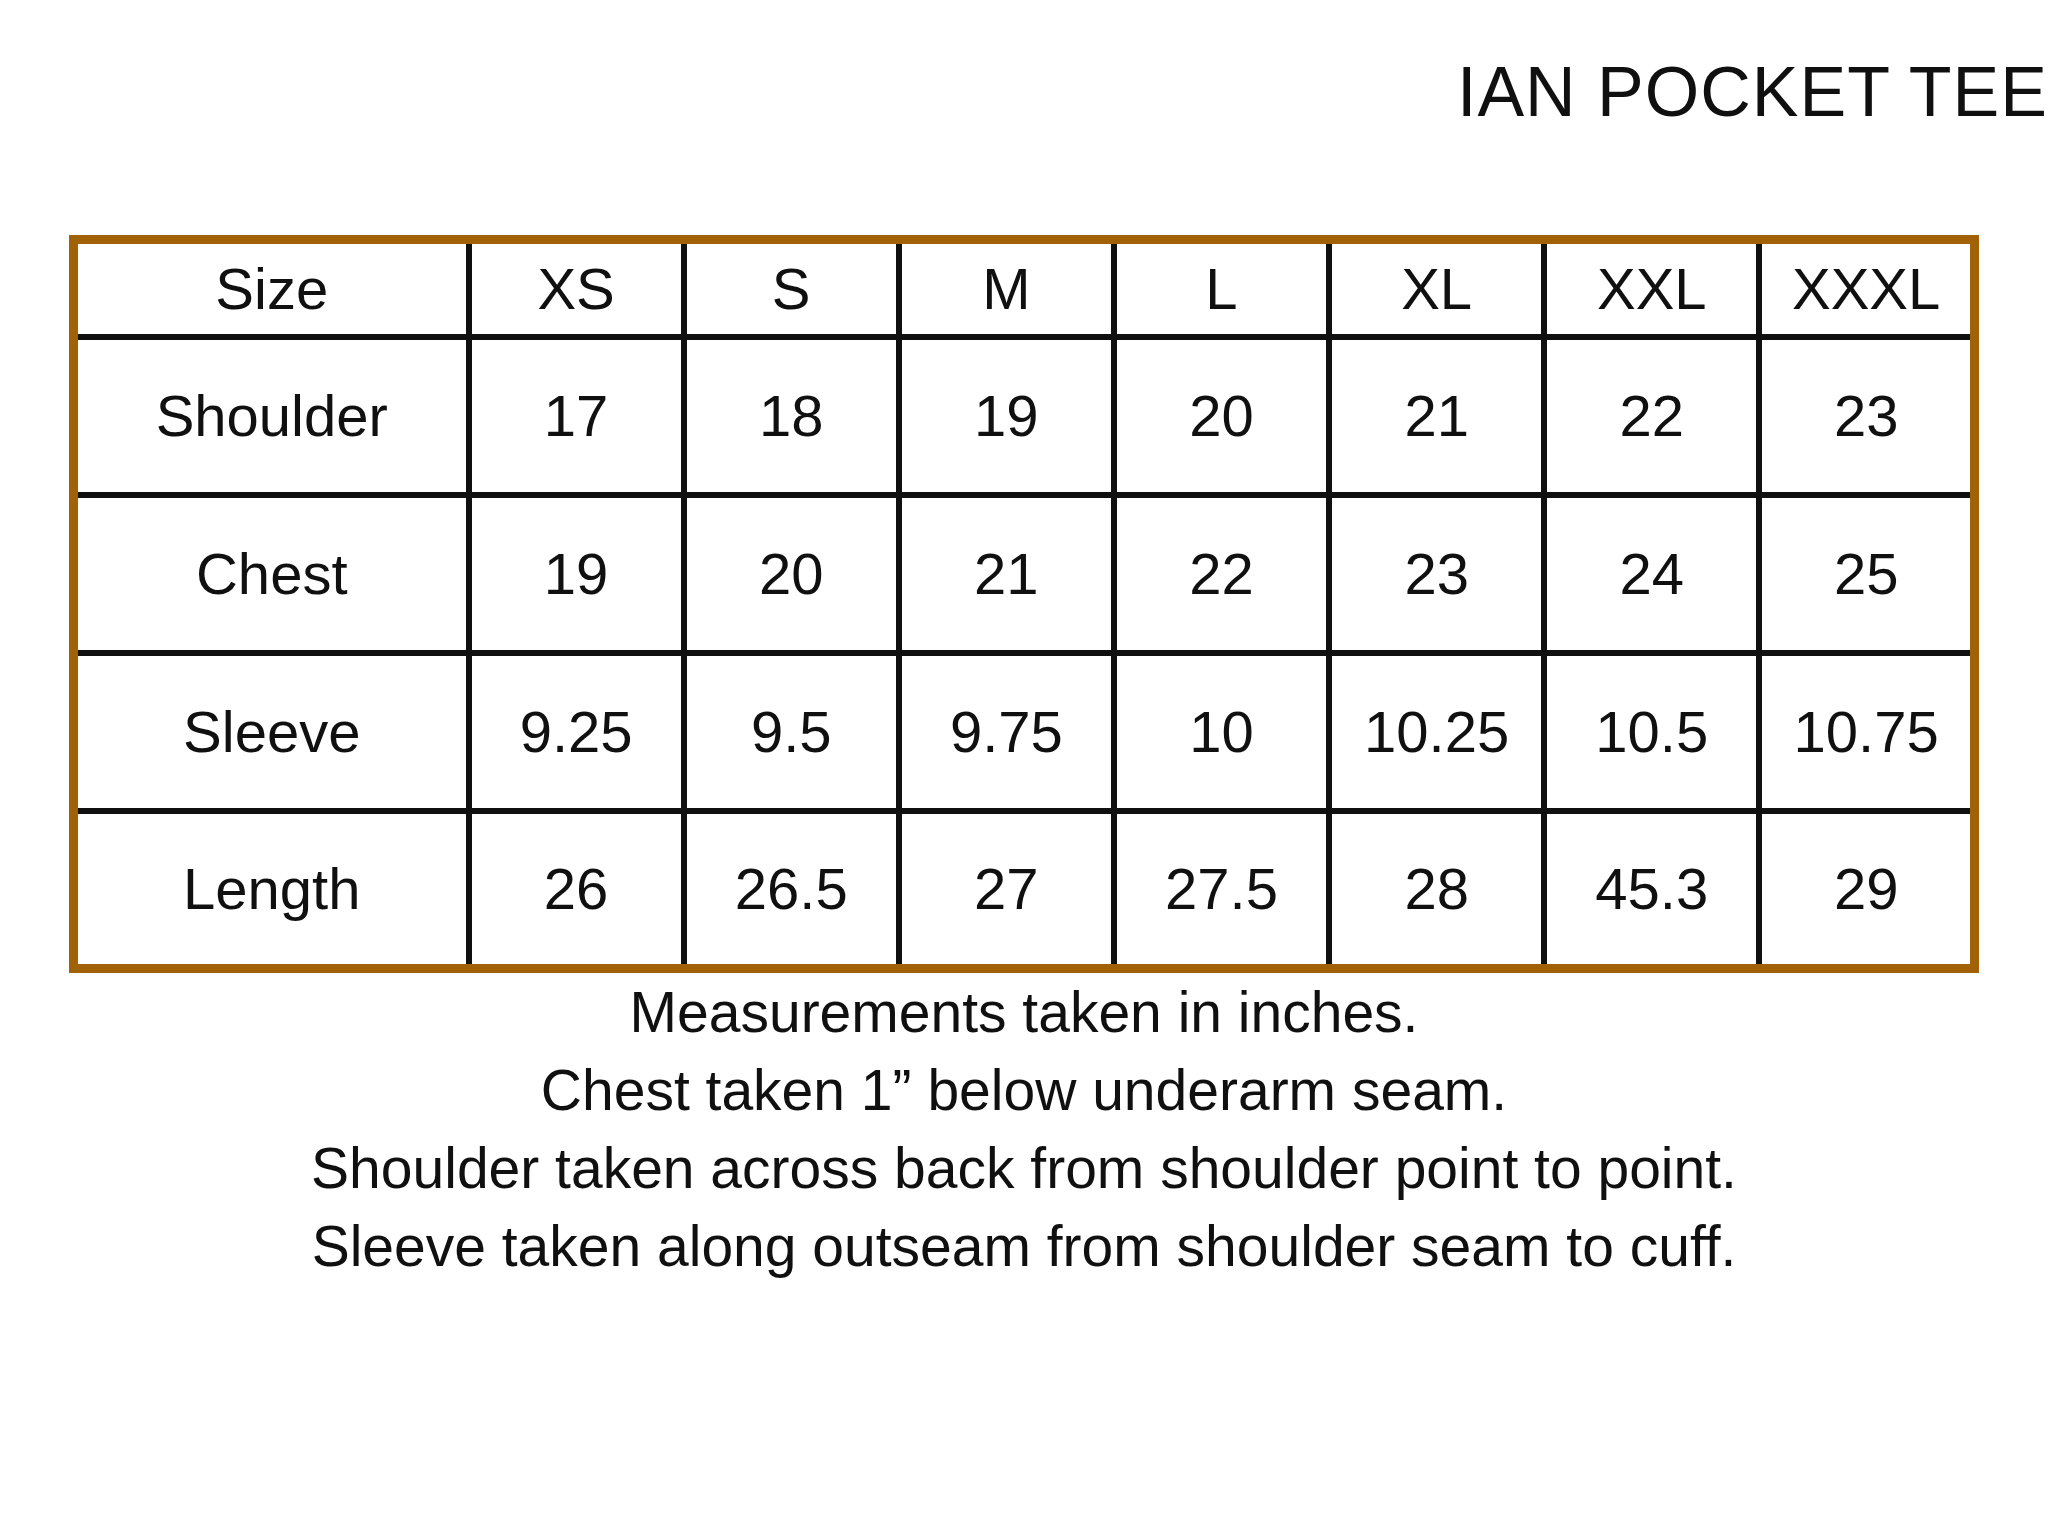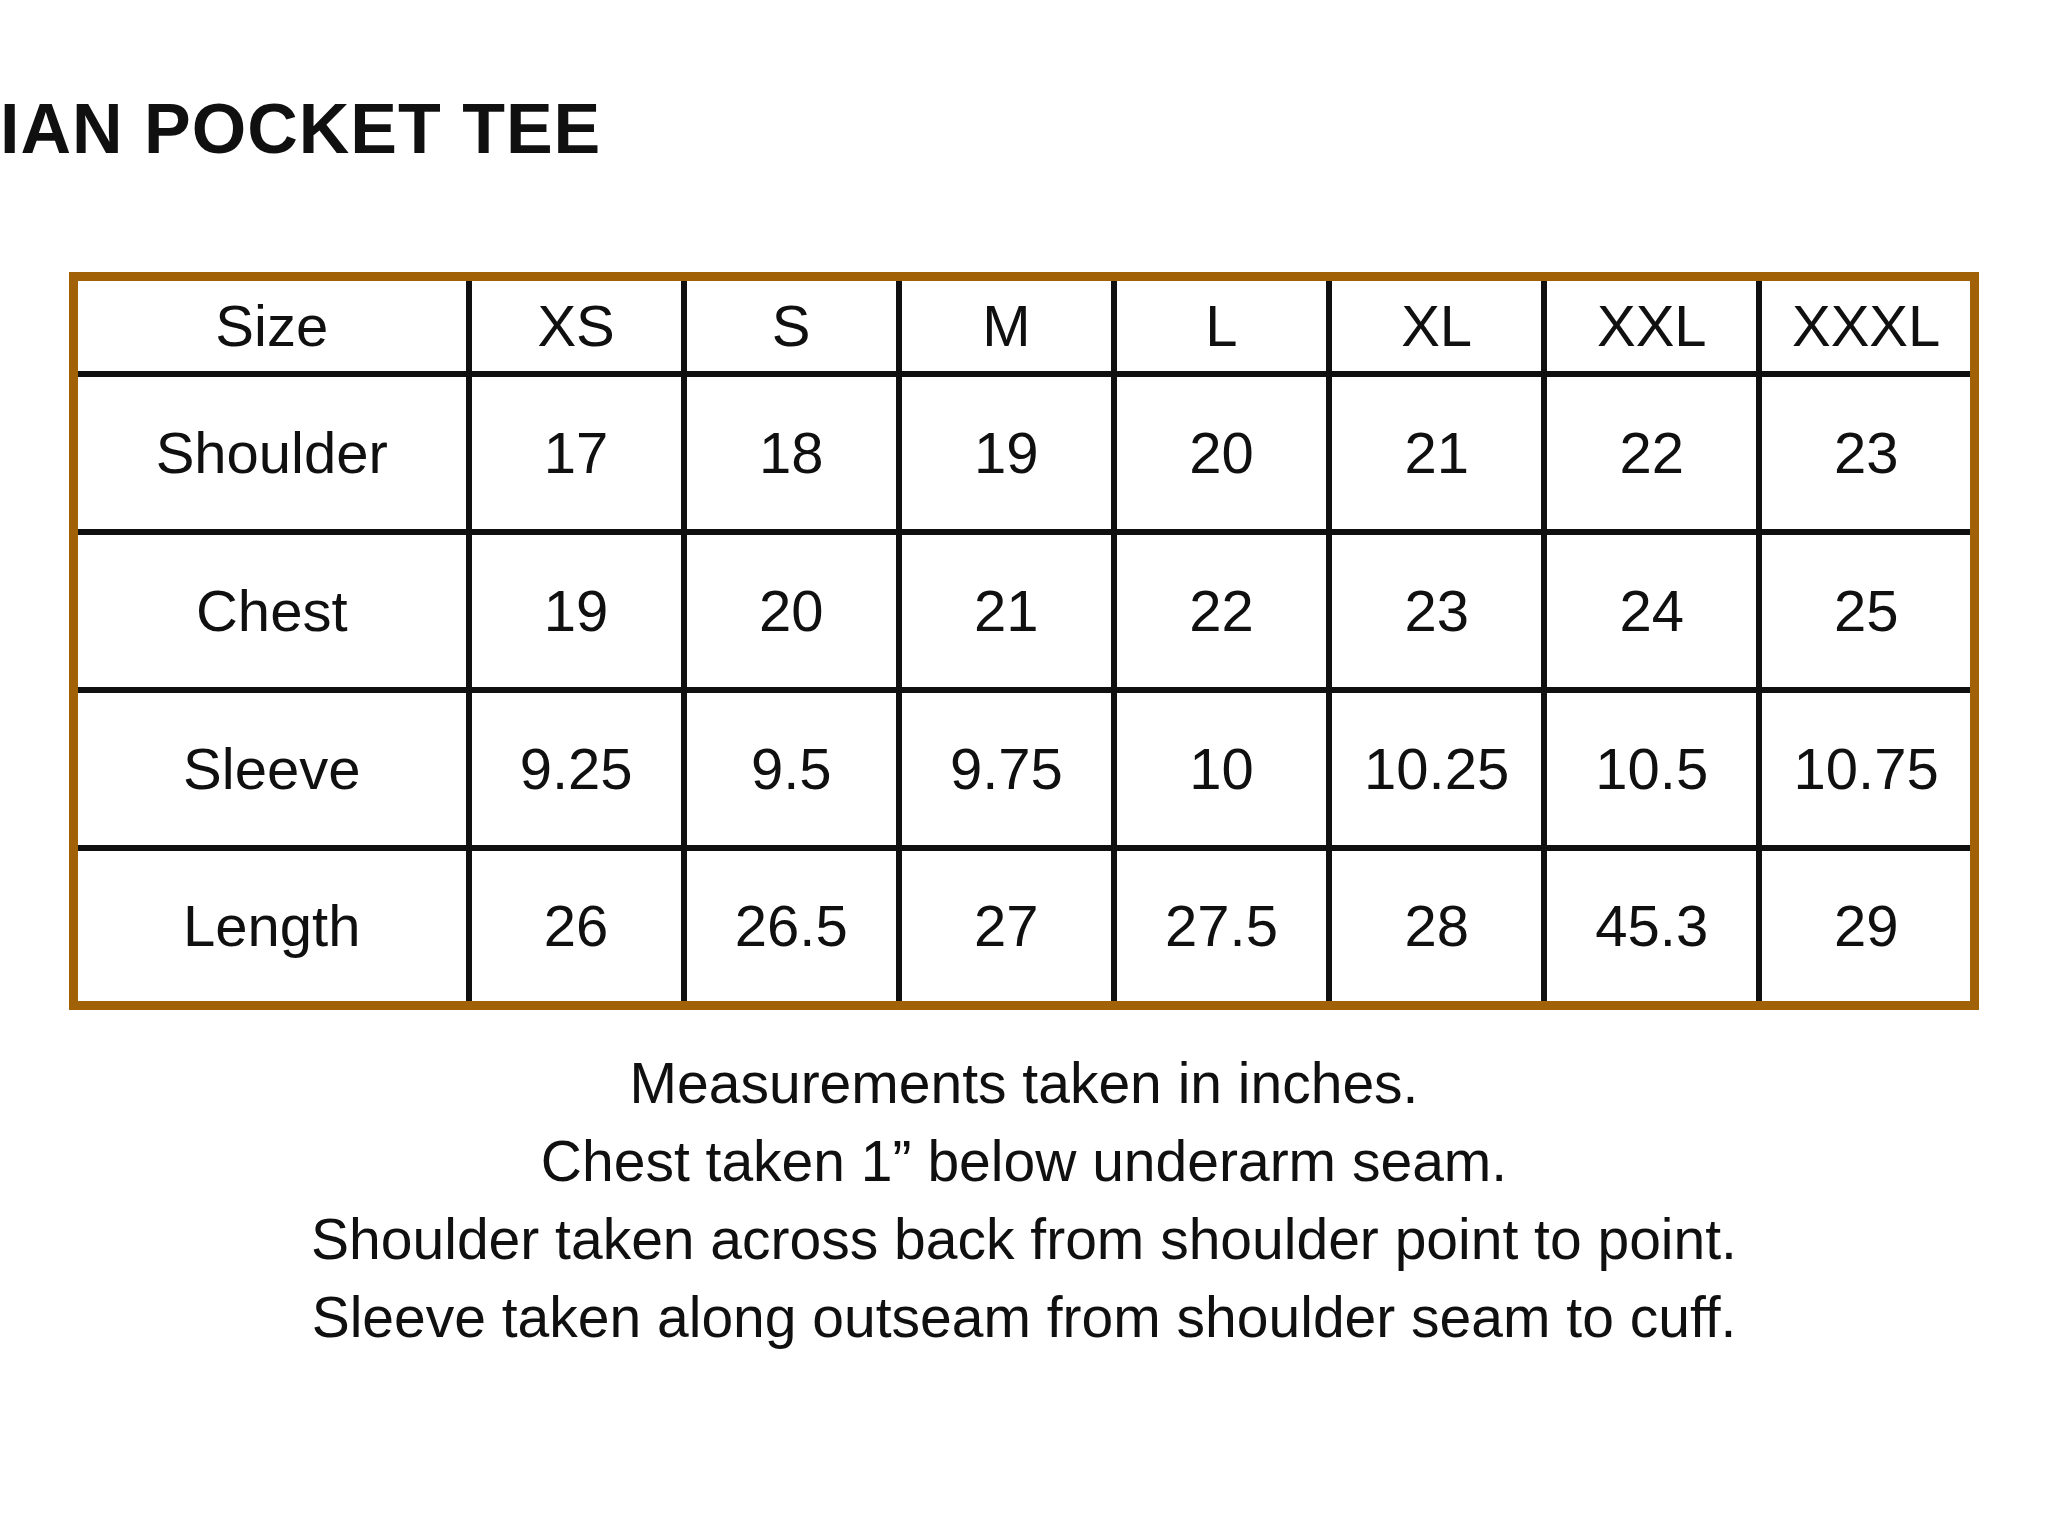--- a/index.html
+++ b/index.html
@@ -7,24 +7,24 @@
     width: 2048px;
     height: 1536px;
     background: #ffffff;
     color: #101010;
     font-family: "Liberation Sans", sans-serif;
     -webkit-font-smoothing: antialiased;
   }
   .page { position: relative; width: 2048px; height: 1536px; overflow: hidden; }
   .title {
     margin: 0;
-    padding-top: 89px;
-    text-align: left;
+    padding-top: 52px;
+    text-align: right;
     font-size: 70px;
-    font-weight: 700;
+    font-weight: 400;
     letter-spacing: 1px;
   }
   table.size-table {
     border-collapse: collapse;
     table-layout: fixed;
     width: 1910px;
     margin: 103px auto 0 auto;
     border: 9px solid #a16207;
   }
   .size-table th, .size-table td {
@@ -33,21 +33,20 @@
     font-weight: 400;
     text-align: center;
     vertical-align: middle;
     padding: 0;
     background: #ffffff;
   }
   tr.header-row { height: 97px; }
   tbody tr { height: 158px; }
   col.col-label { width: 395px; }
   .notes {
-    margin-top: 34px;
     text-align: center;
     font-size: 57px;
     line-height: 78px;
   }
   .notes p { margin: 0; }
 </style>
 </head>
 <body>
 
 <div class="page">

